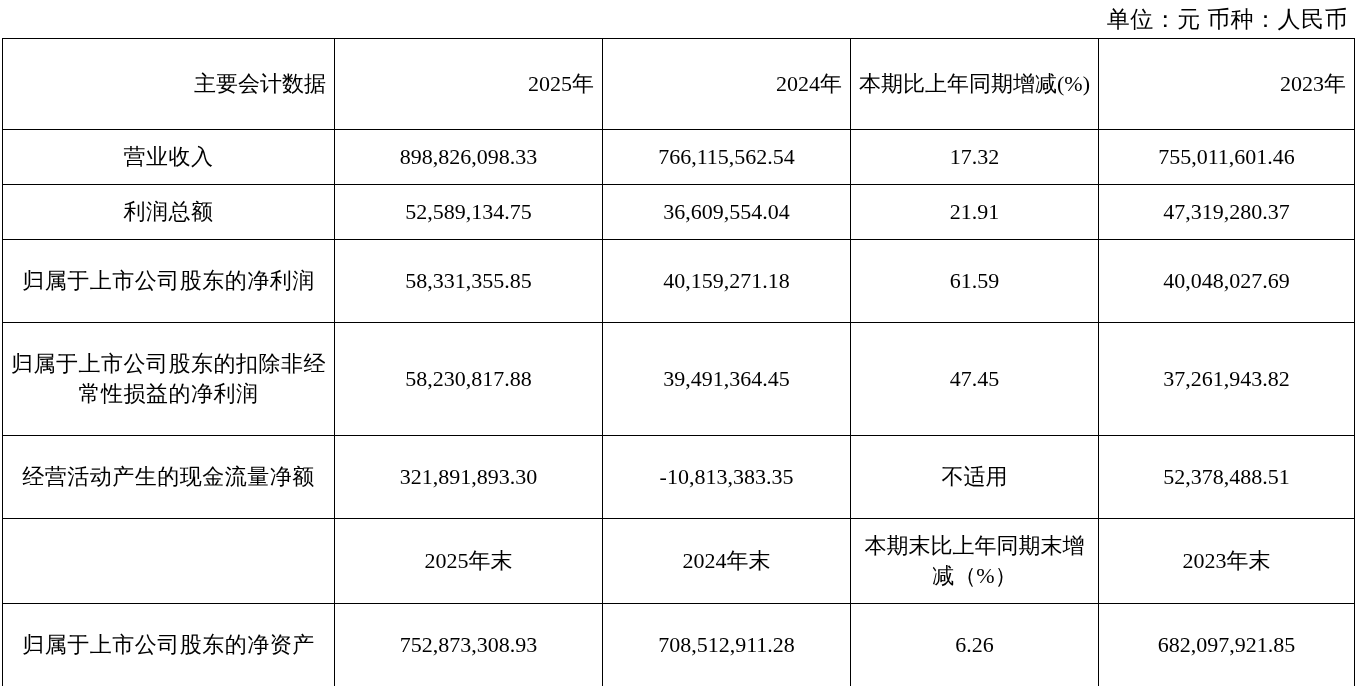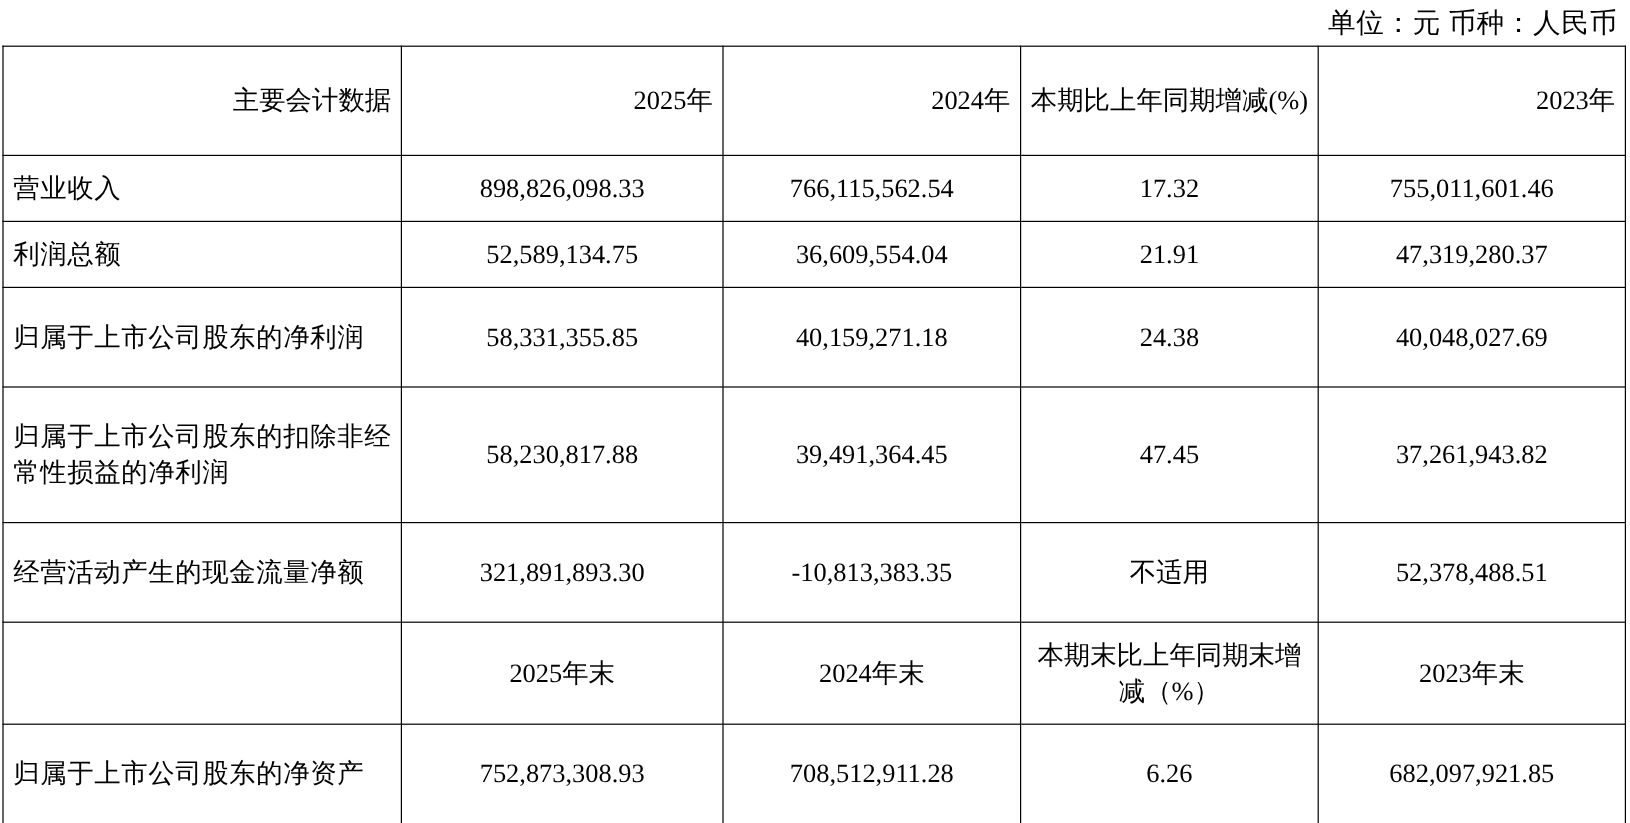--- a/index.html
+++ b/index.html
@@ -41,21 +41,21 @@
     line-height: 30px;
     vertical-align: middle;
   }
   col.c0 { width: 332px; }
   col.c1 { width: 268px; }
   col.c2 { width: 248px; }
   col.c3 { width: 248px; }
   col.c4 { width: 256px; }
 
   .label-cell {
-    text-align: left;
+    text-align: center;
     letter-spacing: 0.5px;
   }
   .num-cell {
     text-align: center;
     white-space: nowrap;
   }
   .head-cell {
     text-align: center;
   }
   .head-row td {
@@ -108,21 +108,21 @@
         <td class="num-cell">52,589,134.75</td>
         <td class="num-cell">36,609,554.04</td>
         <td class="num-cell">21.91</td>
         <td class="num-cell">47,319,280.37</td>
       </tr>
 
       <tr class="tall2">
         <td class="label-cell two-line">归属于上市公司股东的净利润</td>
         <td class="num-cell">58,331,355.85</td>
         <td class="num-cell">40,159,271.18</td>
-        <td class="num-cell">24.38</td>
+        <td class="num-cell">61.59</td>
         <td class="num-cell">40,048,027.69</td>
       </tr>
 
       <tr class="tall3">
         <td class="label-cell two-line">归属于上市公司股东的扣除非经常性损益的净利润</td>
         <td class="num-cell">58,230,817.88</td>
         <td class="num-cell">39,491,364.45</td>
         <td class="num-cell">47.45</td>
         <td class="num-cell">37,261,943.82</td>
       </tr>

